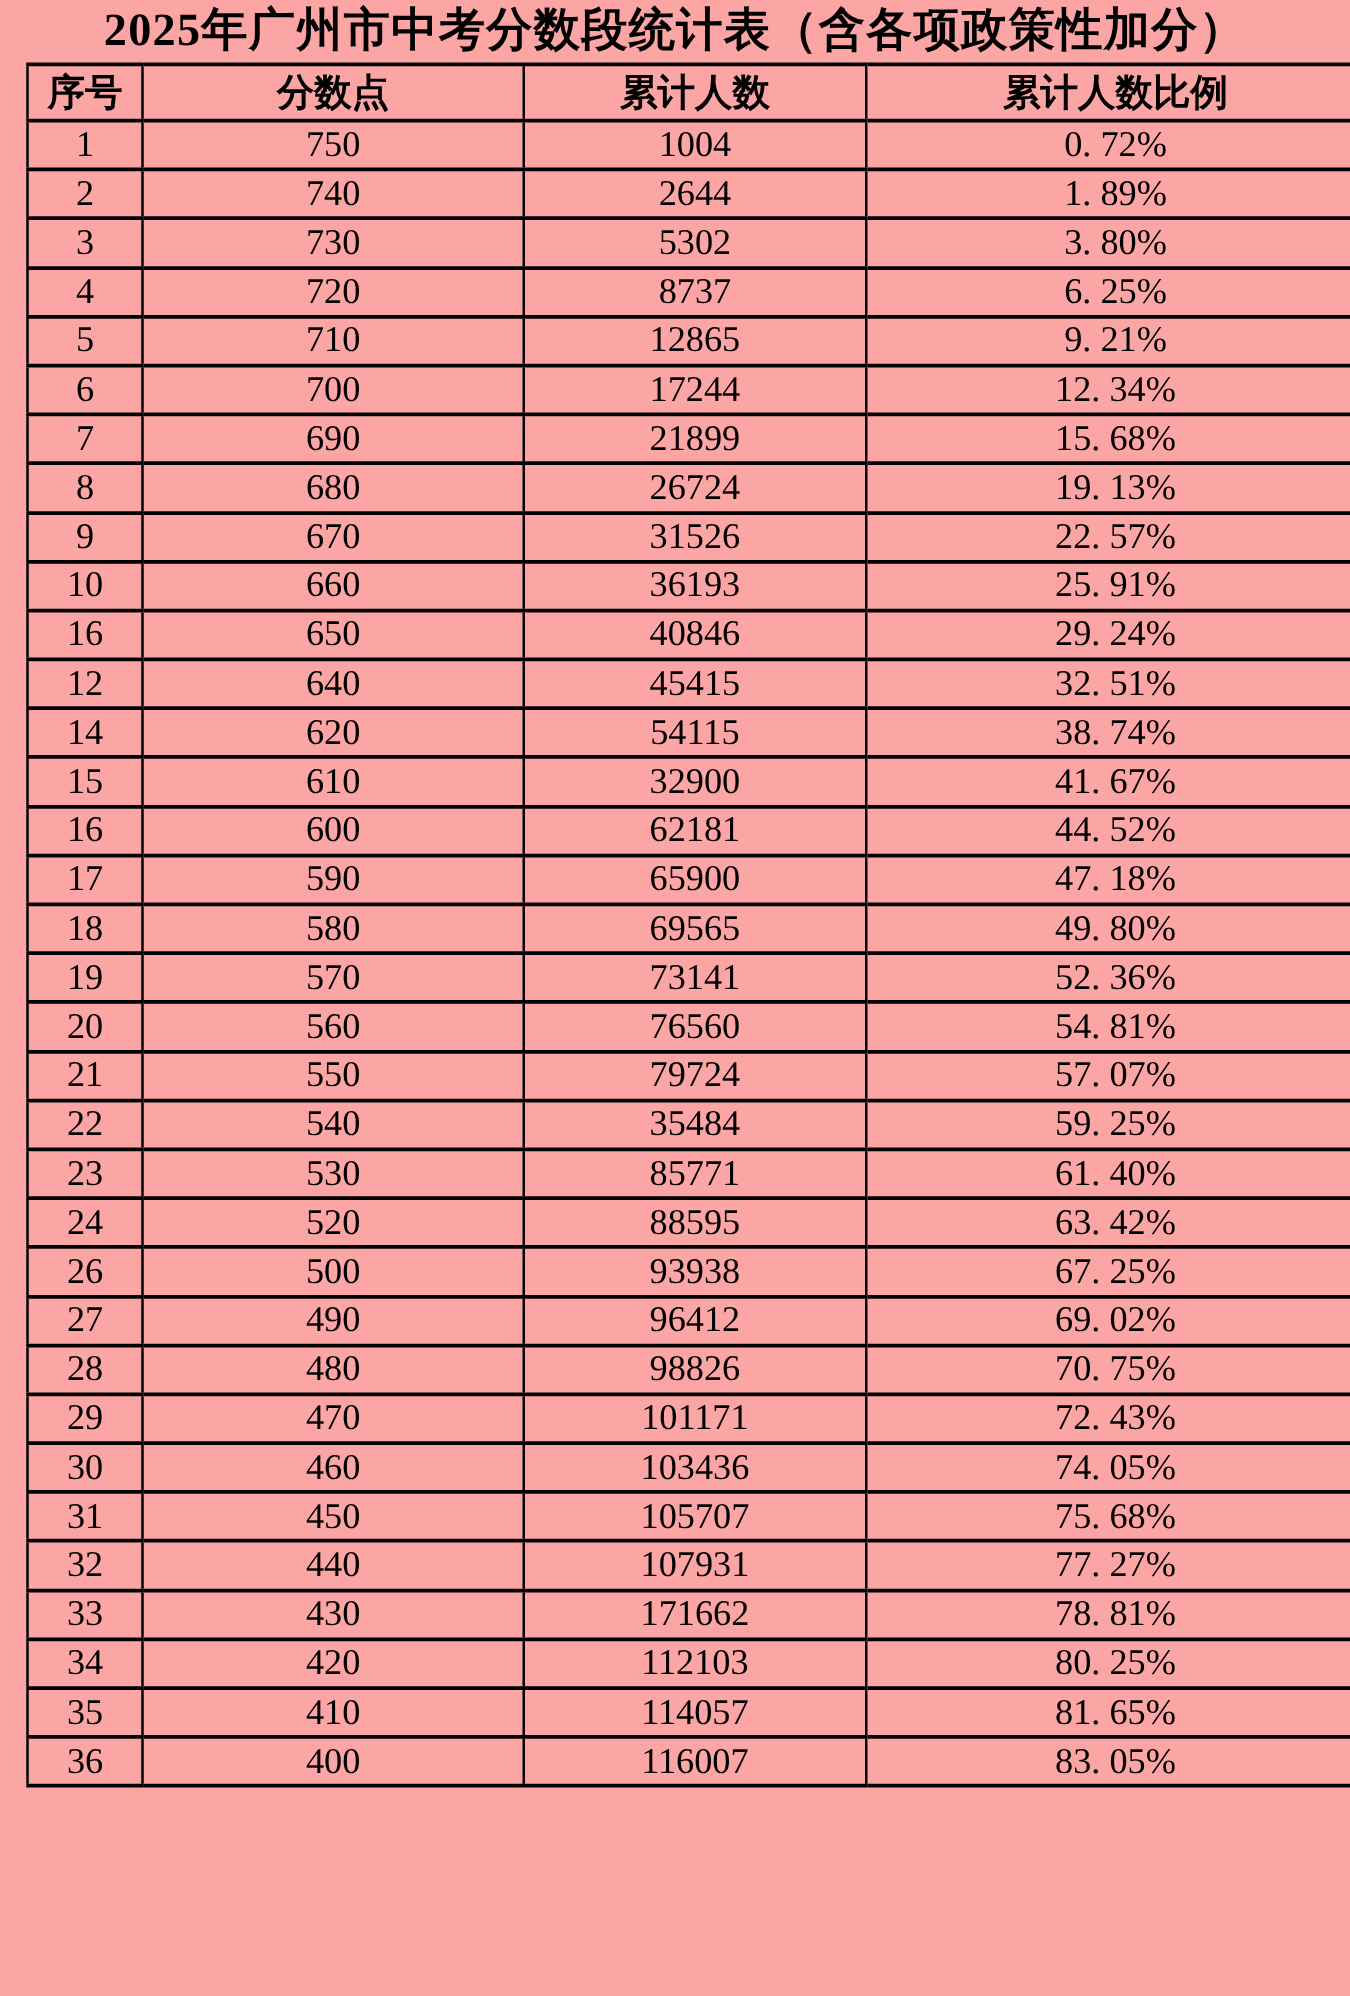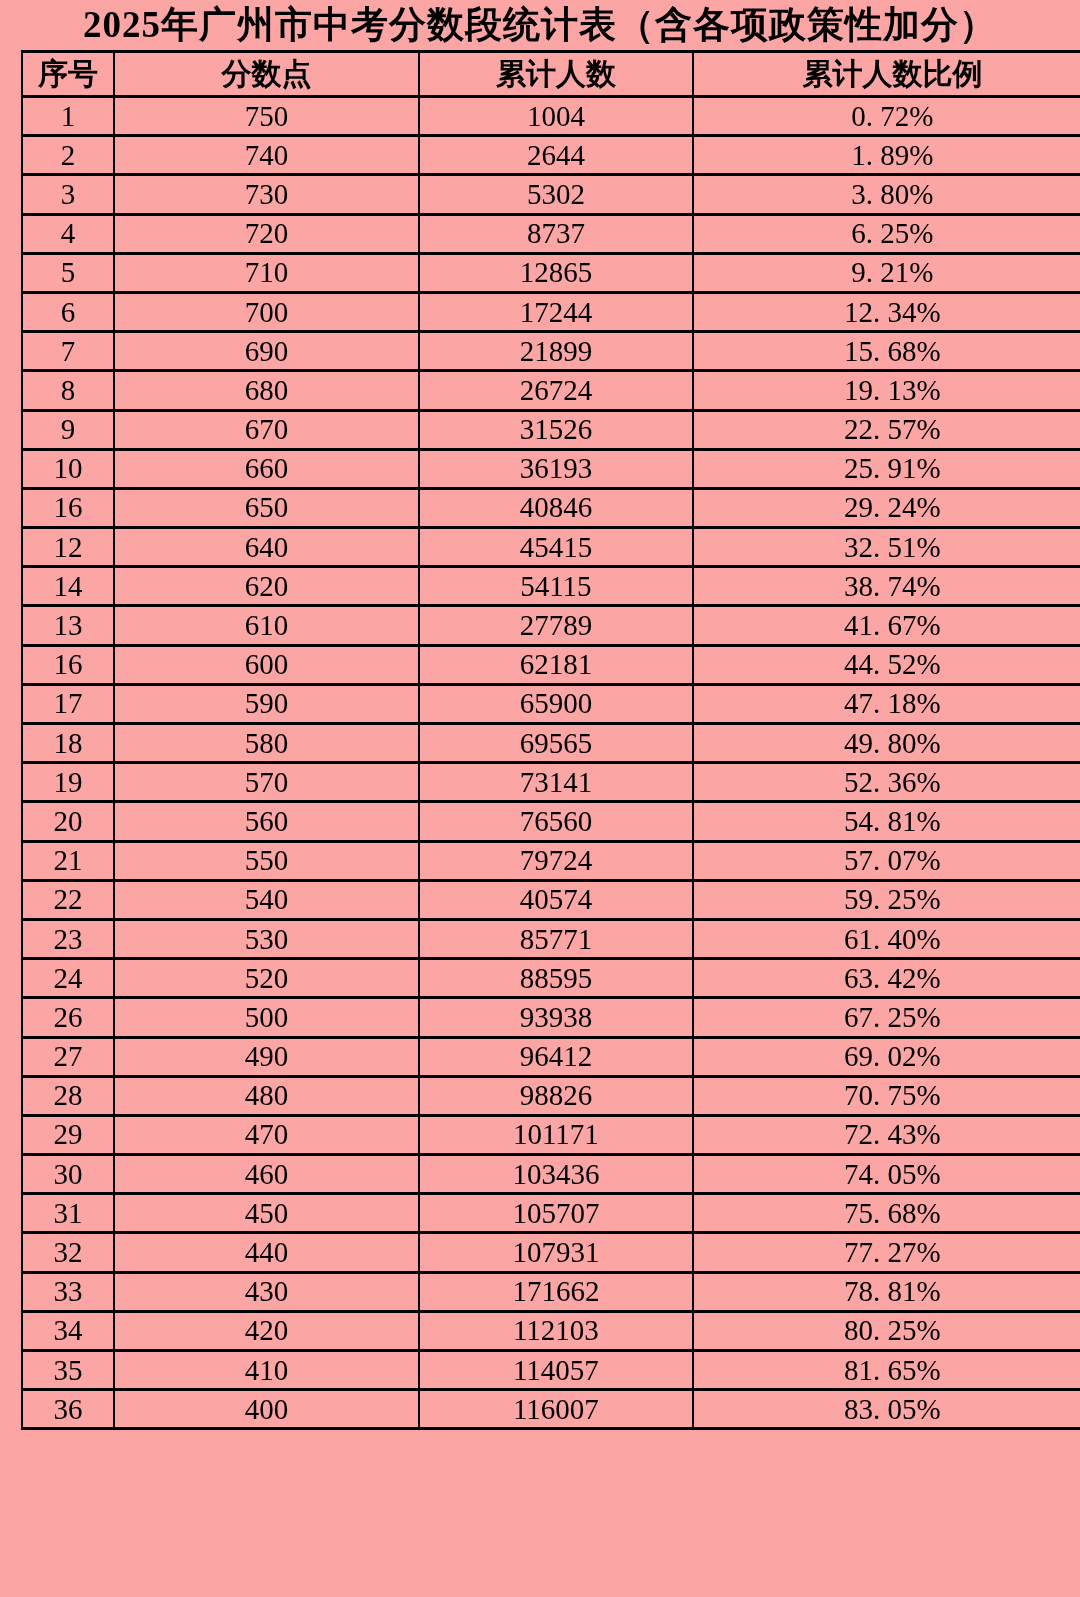--- a/index.html
+++ b/index.html
@@ -168,23 +168,23 @@
 
 
         <tr>
           <td>14</td>
           <td>620</td>
           <td>54115</td>
           <td>38. 74%</td>
         </tr>
 
         <tr>
-          <td>13</td>
+          <td>15</td>
           <td>610</td>
-          <td>27789</td>
+          <td>32900</td>
           <td>41. 67%</td>
         </tr>
 
         <tr>
           <td>16</td>
           <td>600</td>
           <td>62181</td>
           <td>44. 52%</td>
         </tr>
 
@@ -219,21 +219,21 @@
         <tr>
           <td>21</td>
           <td>550</td>
           <td>79724</td>
           <td>57. 07%</td>
         </tr>
 
         <tr>
           <td>22</td>
           <td>540</td>
-          <td>40574</td>
+          <td>35484</td>
           <td>59. 25%</td>
         </tr>
 
         <tr>
           <td>23</td>
           <td>530</td>
           <td>85771</td>
           <td>61. 40%</td>
         </tr>
 

